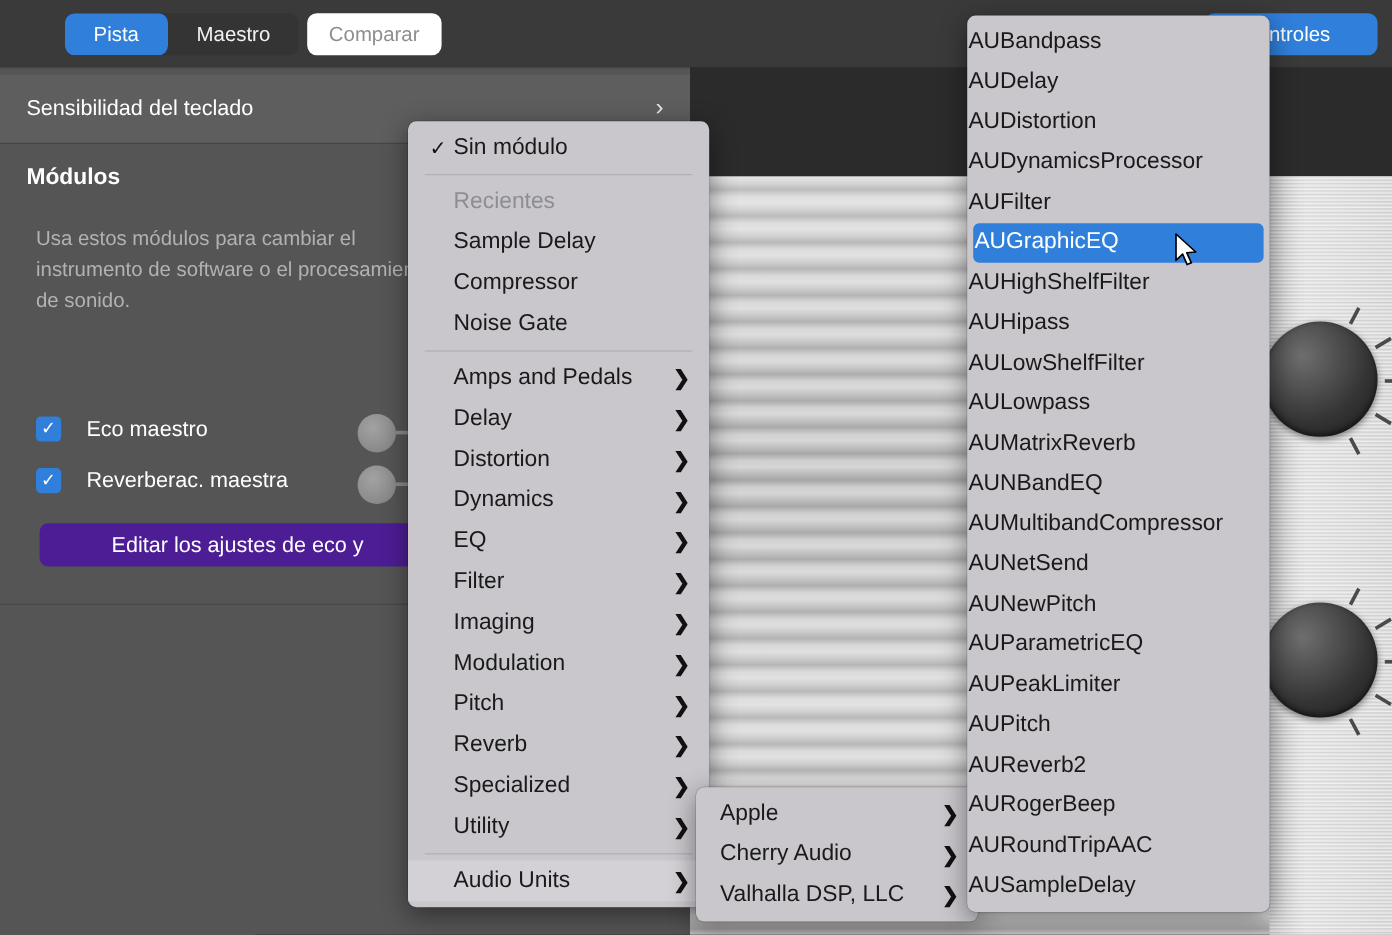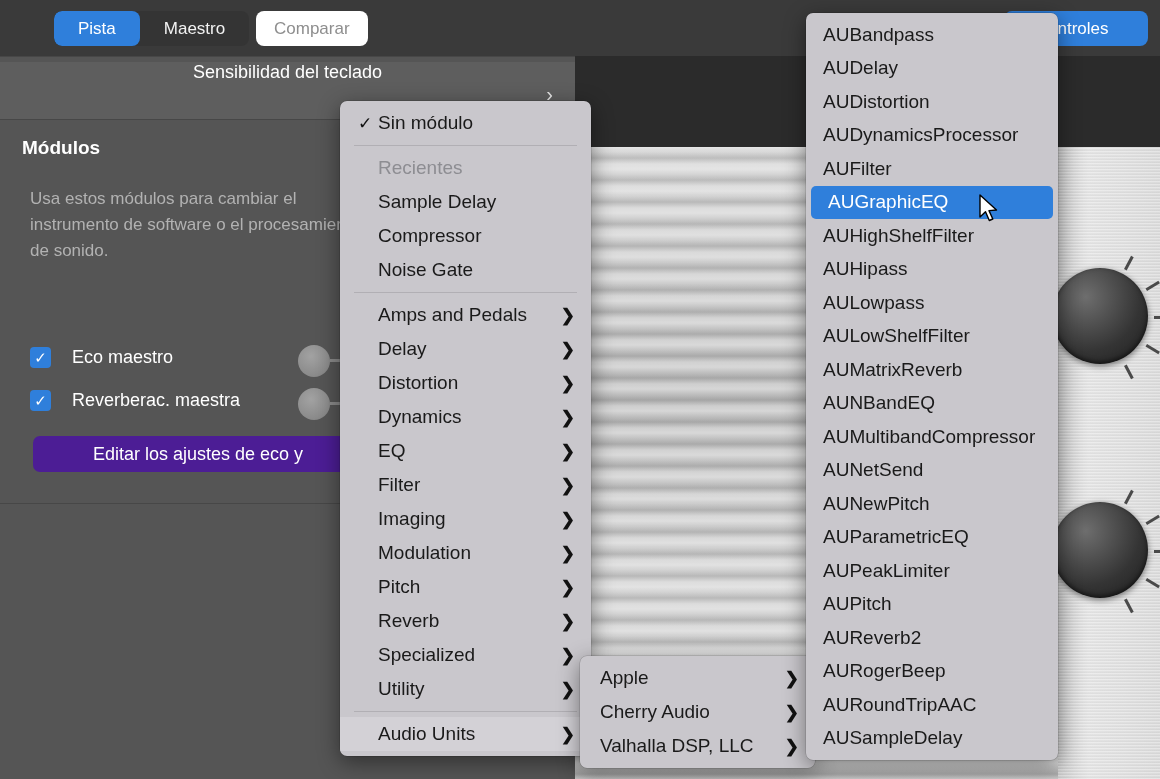--- a/index.html
+++ b/index.html
@@ -85,21 +85,20 @@
     display:flex; align-items:center; justify-content:center;
     border-radius:8px; background:#2f7fdb; color:#fff; font-size:17px;
     padding-left:14px;
   }
 
   .insp-row {
     position:absolute; left:0; width:575px; height:57px;
     display:flex; align-items:center;
     color:#ffffff; font-size:18px;
     padding:0 22px;
-    flex-direction:column;
   }
   .insp-row.hover { background:#5e5e5e; }
   .insp-row .chev { margin-left:auto; font-size:20px; color:#e8e8e8; }
   .hr { position:absolute; left:0; width:575px; height:1px; background:#474747; }
 
   .section-title {
     position:absolute; left:22px; color:#ffffff;
     font-size:19px; font-weight:bold;
   }
   .section-desc {
@@ -156,21 +155,21 @@
   .menu-sep { height:1px; background:#b1afb4; margin:5px 14px; }
 
   
   #menu-modules { left:340px; top:101px; width:251px; }
   #menu-modules .menu-item { padding-left:38px; height:34px; }
 
   #menu-manufacturers { left:580px; top:656px; width:235px; }
   #menu-manufacturers .menu-item { padding-left:20px; }
 
   #menu-au { left:806px; top:13px; width:252px; }
-  #menu-au .menu-item { padding-left:17px; height:33.5px; }
+  #menu-au .menu-item { padding-left:1px; height:33.5px; }
 
   
   .cursor { position:absolute; left:979px; top:194px; width:22px; height:30px; }
 </style>
 </head>
 <body>
 
 <div id="root">
 
   <div class="plugin-bg"></div>
@@ -341,24 +340,24 @@
     <div class="menu-item highlight">
         <span>AUGraphicEQ</span>
       </div>
     <div class="menu-item">
         <span>AUHighShelfFilter</span>
       </div>
     <div class="menu-item">
         <span>AUHipass</span>
       </div>
     <div class="menu-item">
+        <span>AULowShelfFilter</span>
+      </div>
+    <div class="menu-item">
         <span>AULowpass</span>
-      </div>
-    <div class="menu-item">
-        <span>AULowShelfFilter</span>
       </div>
     <div class="menu-item">
         <span>AUMatrixReverb</span>
       </div>
     <div class="menu-item">
         <span>AUNBandEQ</span>
       </div>
     <div class="menu-item">
         <span>AUMultibandCompressor</span>
       </div>

